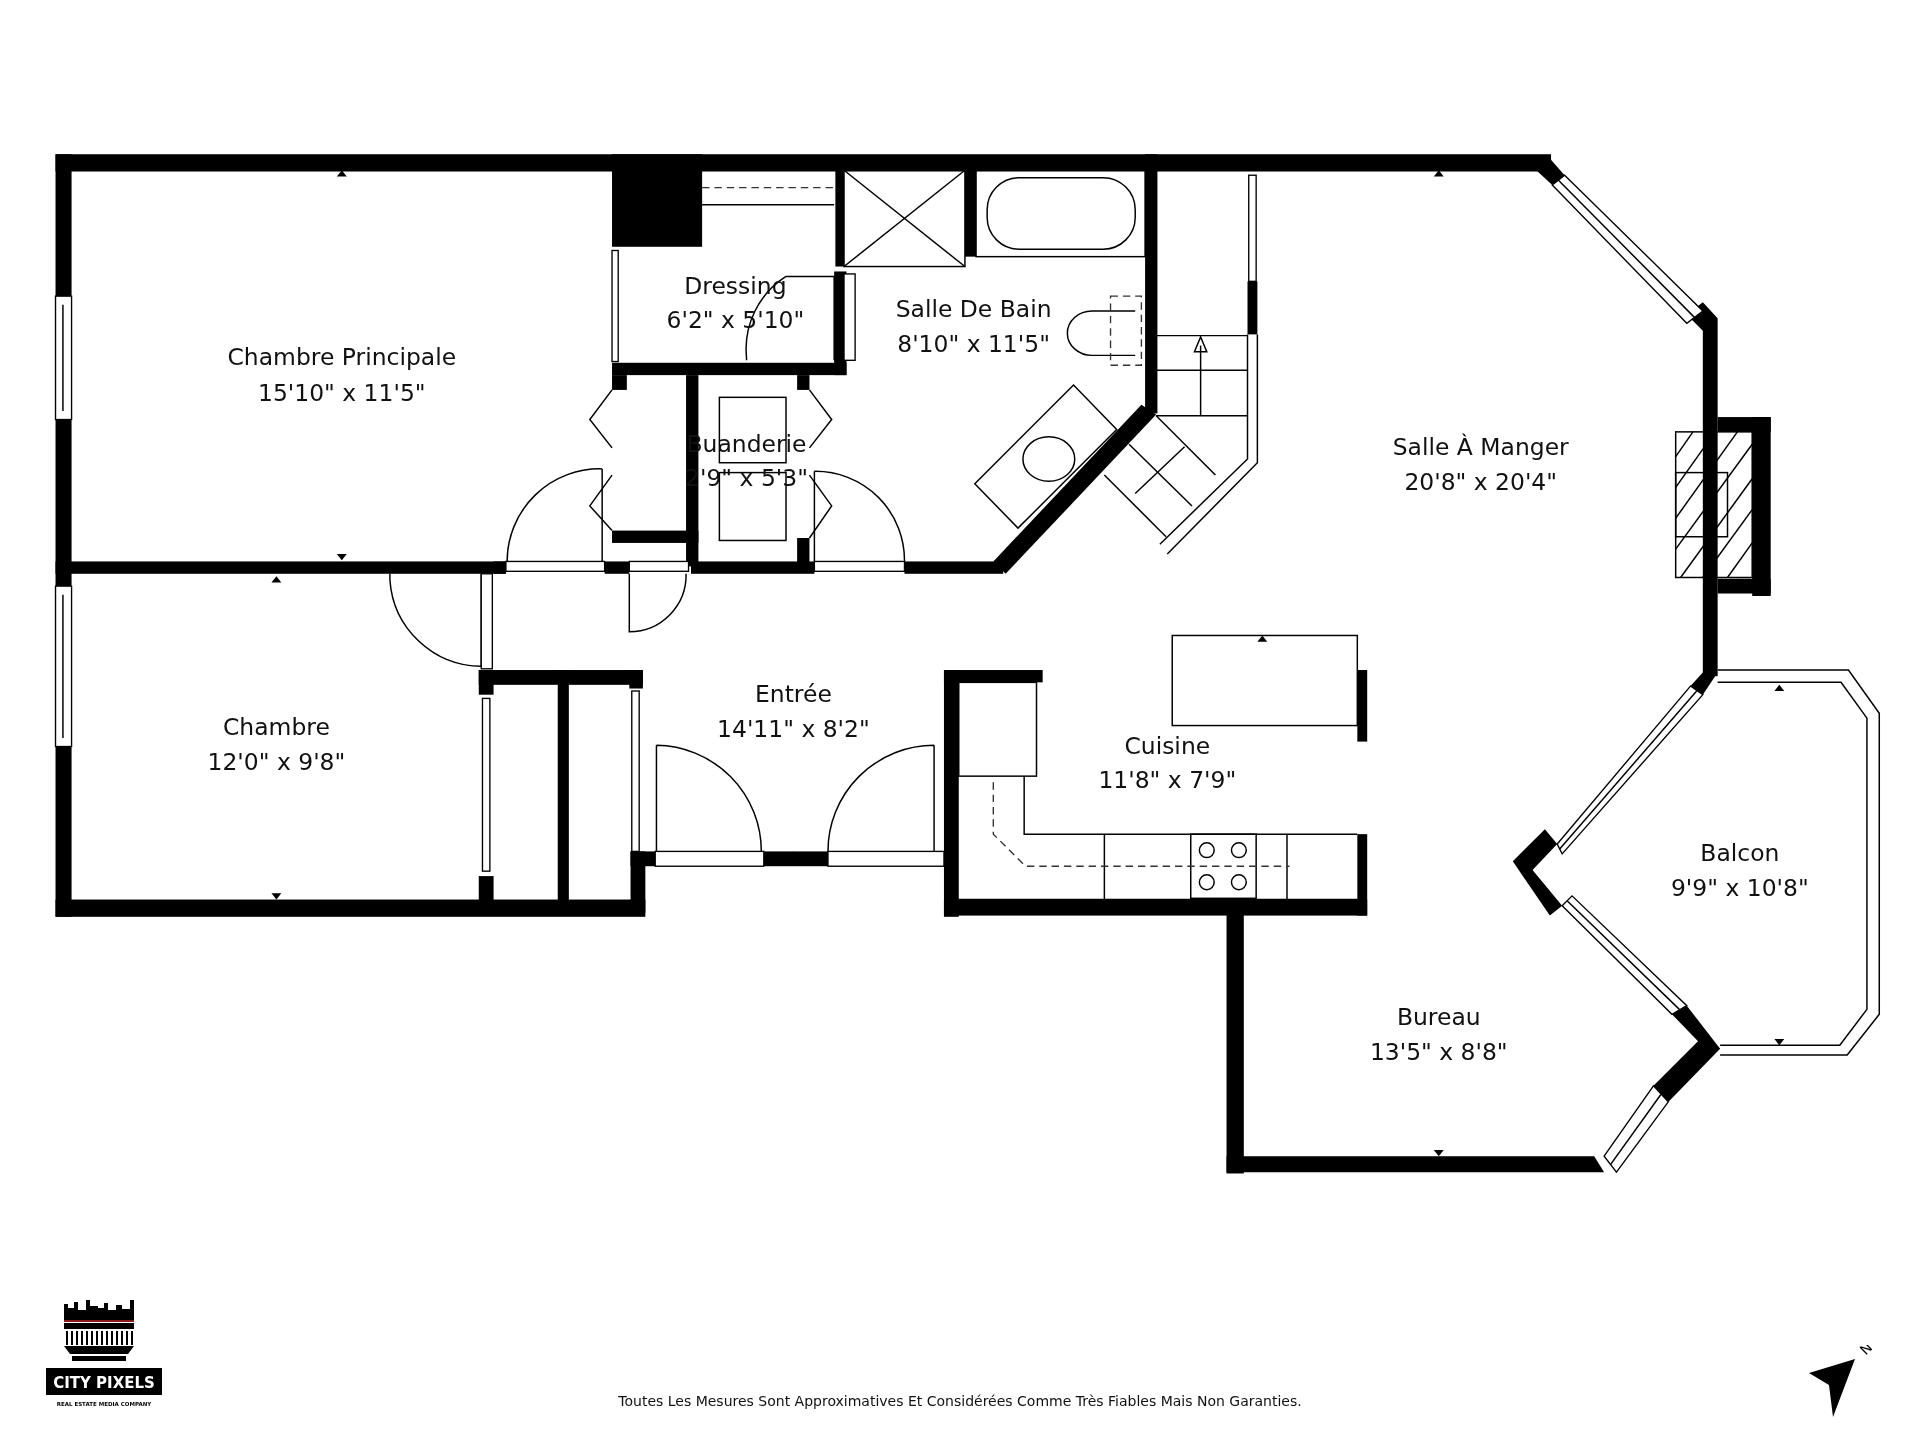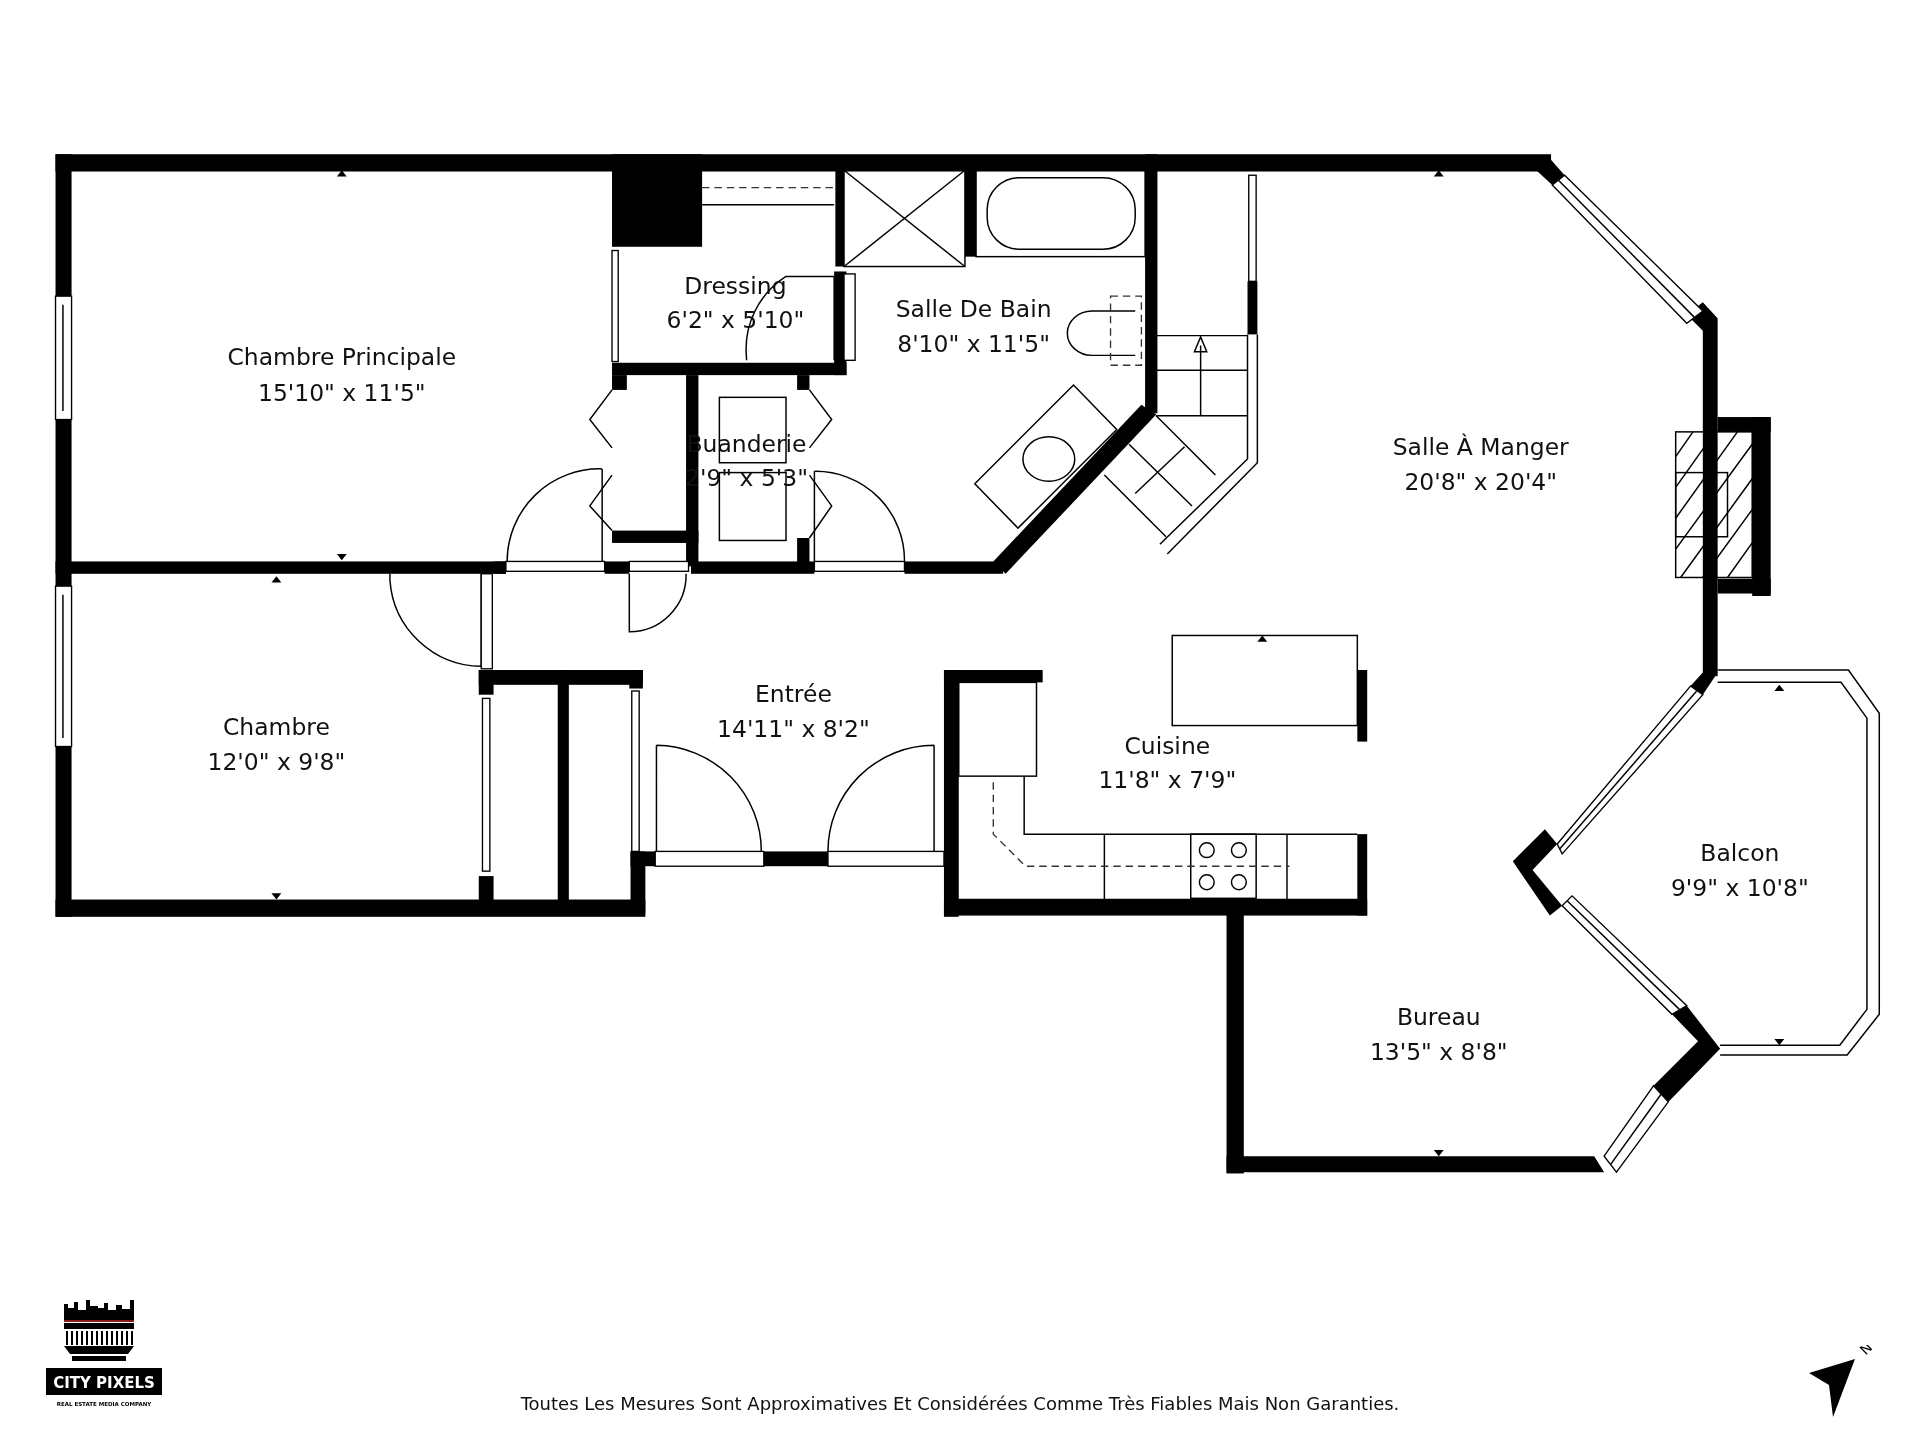--- a/index.html
+++ b/index.html
@@ -6,21 +6,21 @@
   body { width:1920px; height:1440px; position:relative; overflow:hidden;
          font-family:"DejaVu Sans", sans-serif; }
   #plan { position:absolute; left:0; top:0; width:1920px; height:1440px; }
   .room-label { font-family:"DejaVu Sans", sans-serif; font-size:19px; fill:#111; text-anchor:middle; }
   .wall { fill:#000; }
   .thin { fill:none; stroke:#000; stroke-width:1.2; }
   .dash { fill:none; stroke:#333; stroke-width:1.1; stroke-dasharray:6 4; }
   .winfill { fill:#fff; stroke:#000; stroke-width:1.1; }
   .mark { fill:#000; }
   #disclaimer { position:absolute; left:0; width:1920px; top:1393px; text-align:center;
-                font-family:"DejaVu Sans", sans-serif; font-size:18px; color:#111; }
+                font-family:"DejaVu Sans", sans-serif; font-size:14px; color:#111; }
   #logo { position:absolute; left:42px; top:1296px; width:125px; height:115px; }
   #compass { position:absolute; left:1805px; top:1345px; width:80px; height:80px; }
 </style>
 </head>
 <body>
 
 <svg id="plan" viewBox="0 0 1556 1167" xmlns="http://www.w3.org/2000/svg">
 
   <g>
 

